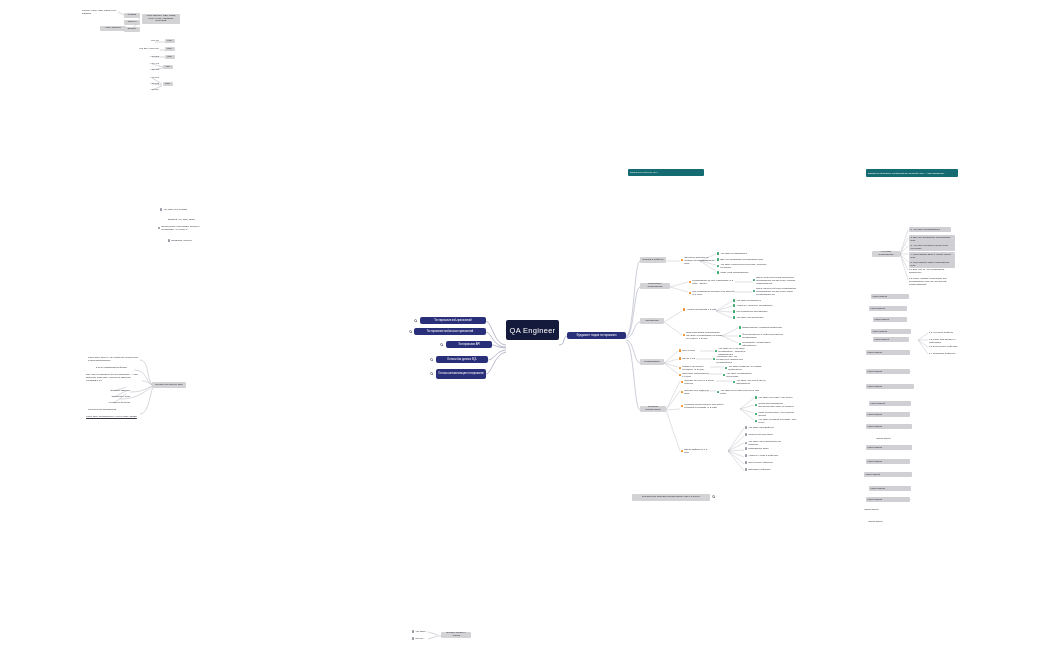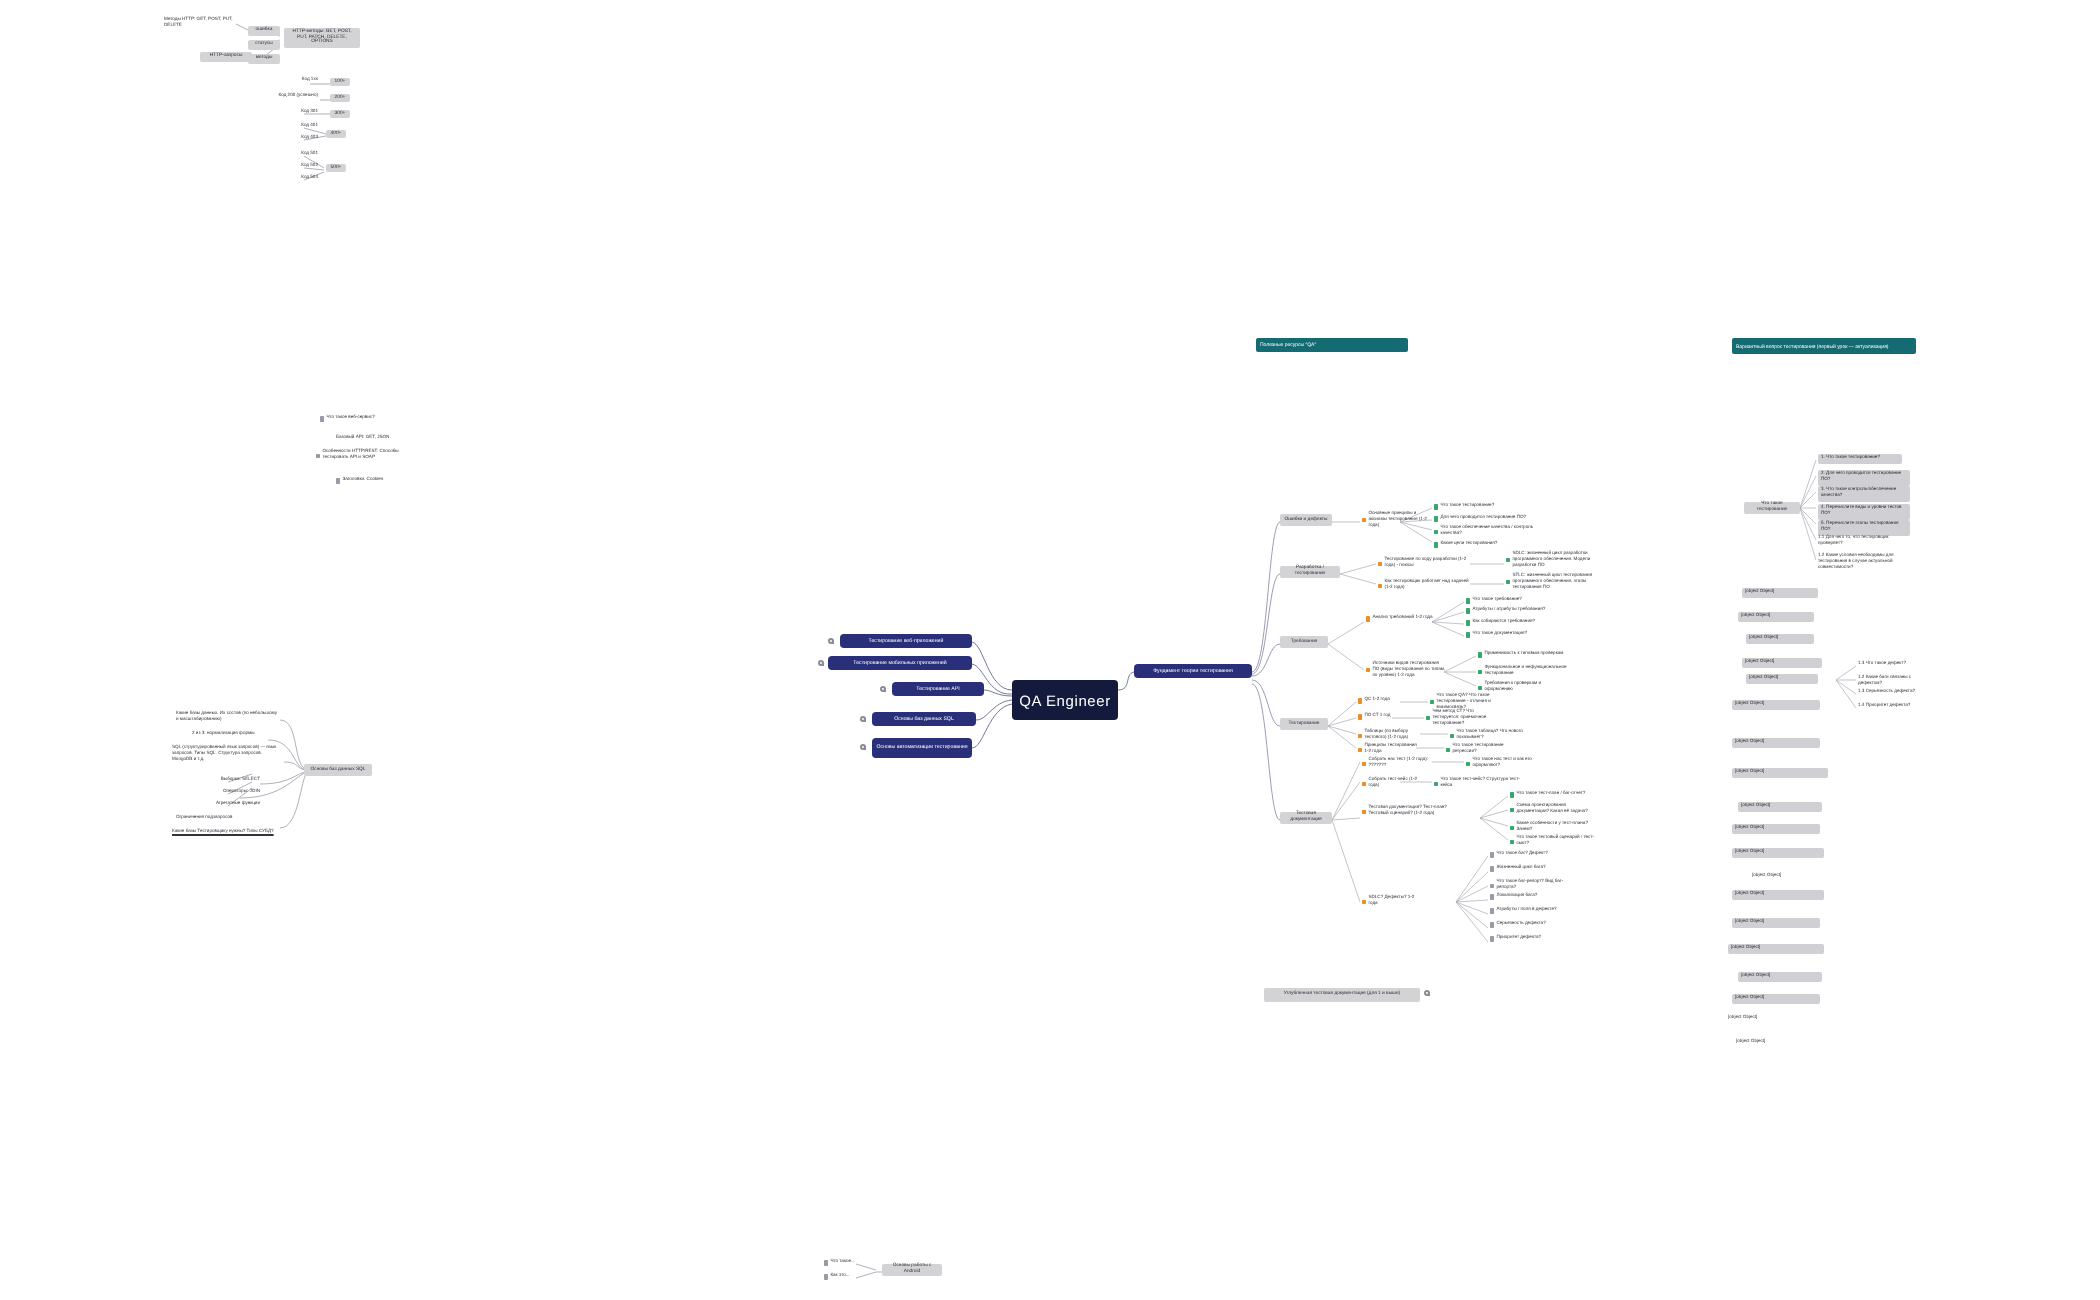--- a/index.html
+++ b/index.html
@@ -188,21 +188,21 @@
   <div class="node plain" style="left:88px;top:356px;width:52px;">Какие базы данных. Их состав (по небольшому и масштабированию)</div>
   <div class="node plain" style="left:96px;top:366px;width:44px;">2 из 3: нормализация формы</div>
   <div class="node plain" style="left:86px;top:373px;width:54px;">SQL (структурированный язык запросов) — язык запросов. Типы SQL. Структура запросов. MongoDB и т.д.</div>
   <div class="node plain" style="left:100px;top:389px;width:30px;text-align:right;">Выборка: SELECT</div>
   <div class="node plain" style="left:100px;top:395px;width:30px;text-align:right;">Операторы: JOIN</div>
   <div class="node plain" style="left:92px;top:401px;width:38px;text-align:right;">Агрегатные функции</div>
   <div class="node plain" style="left:88px;top:408px;width:44px;">Ограничения подзапросов</div>
   <div class="node plain underline" style="left:86px;top:415px;width:56px;">Какие базы Тестировщику нужны? Типы СУБД?</div>
   <div class="node gray" style="left:152px;top:382px;width:34px;height:6px;">Основы баз данных SQL</div>
 
-  <div class="node central" style="left:506px;top:340px;width:53px;height:20px;">QA Engineer</div>
+  <div class="node central" style="left:506px;top:320px;width:53px;height:20px;">QA Engineer</div>
 
   <div class="node navy" style="left:420px;top:317px;width:66px;height:7px;">Тестирование веб-приложений</div>
   <div class="node navy" style="left:414px;top:328px;width:72px;height:7px;">Тестирование мобильных приложений</div>
   <div class="node navy" style="left:446px;top:341px;width:46px;height:7px;">Тестирование API</div>
   <div class="node navy" style="left:436px;top:356px;width:52px;height:7px;">Основы баз данных SQL</div>
   <div class="node navy" style="left:436px;top:369px;width:50px;height:10px;">Основы автоматизации тестирования</div>
   <div class="collapse" style="left:414px;top:319px;"></div>
   <div class="collapse" style="left:409px;top:330px;"></div>
   <div class="collapse" style="left:440px;top:343px;"></div>
   <div class="collapse" style="left:430px;top:358px;"></div>

